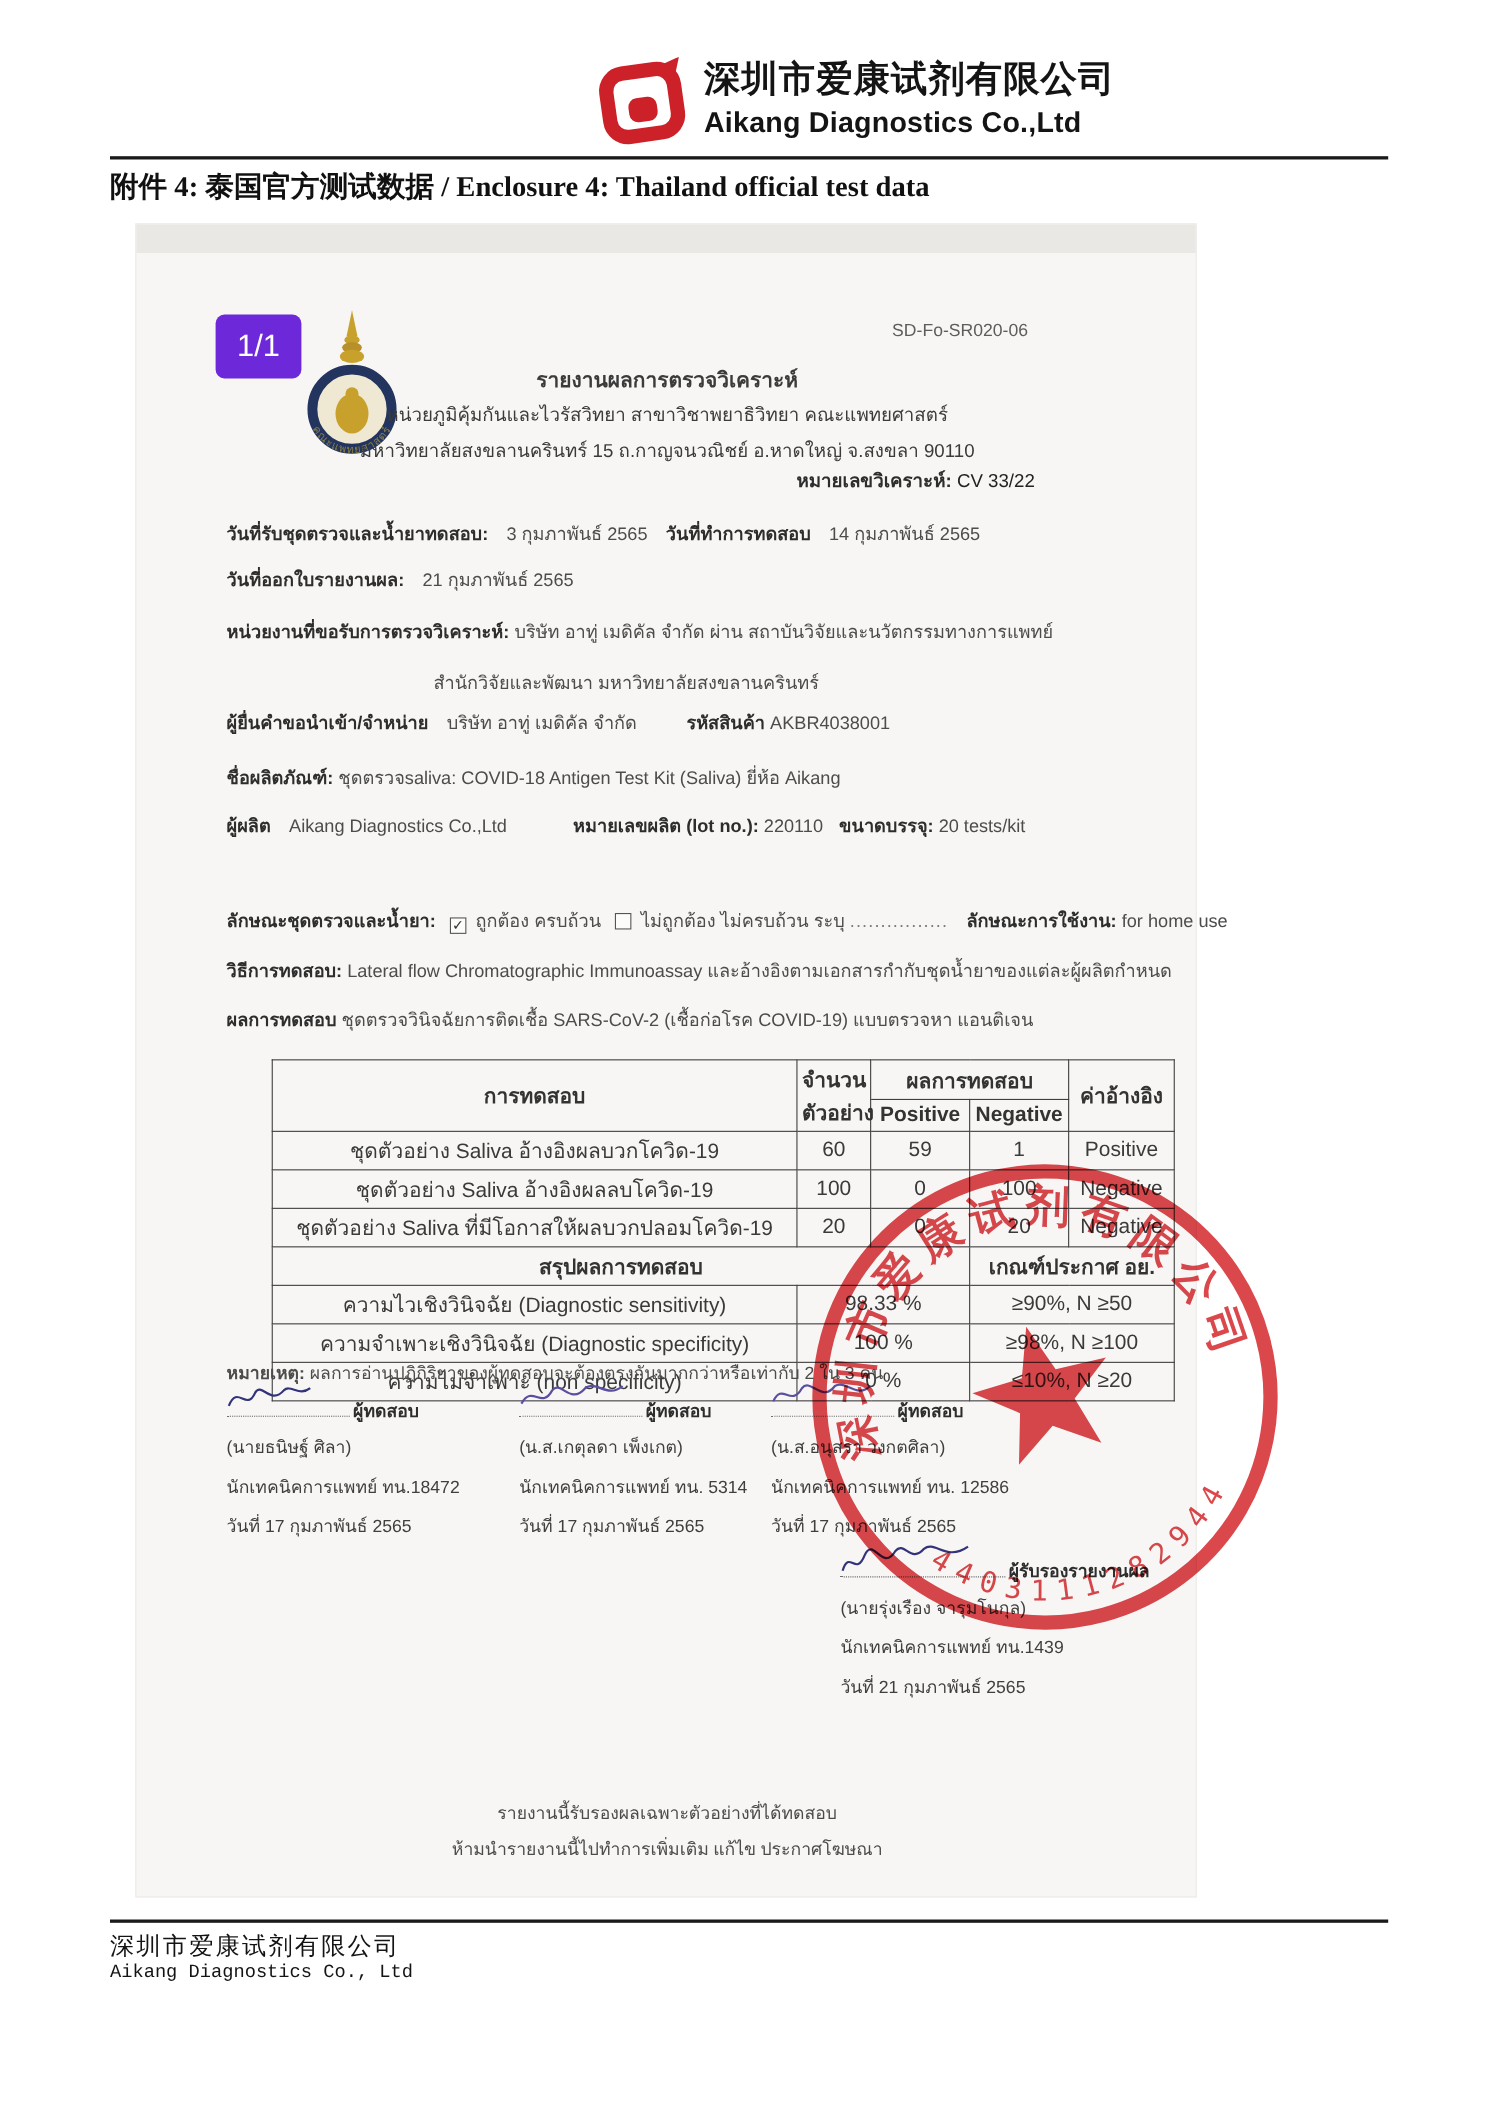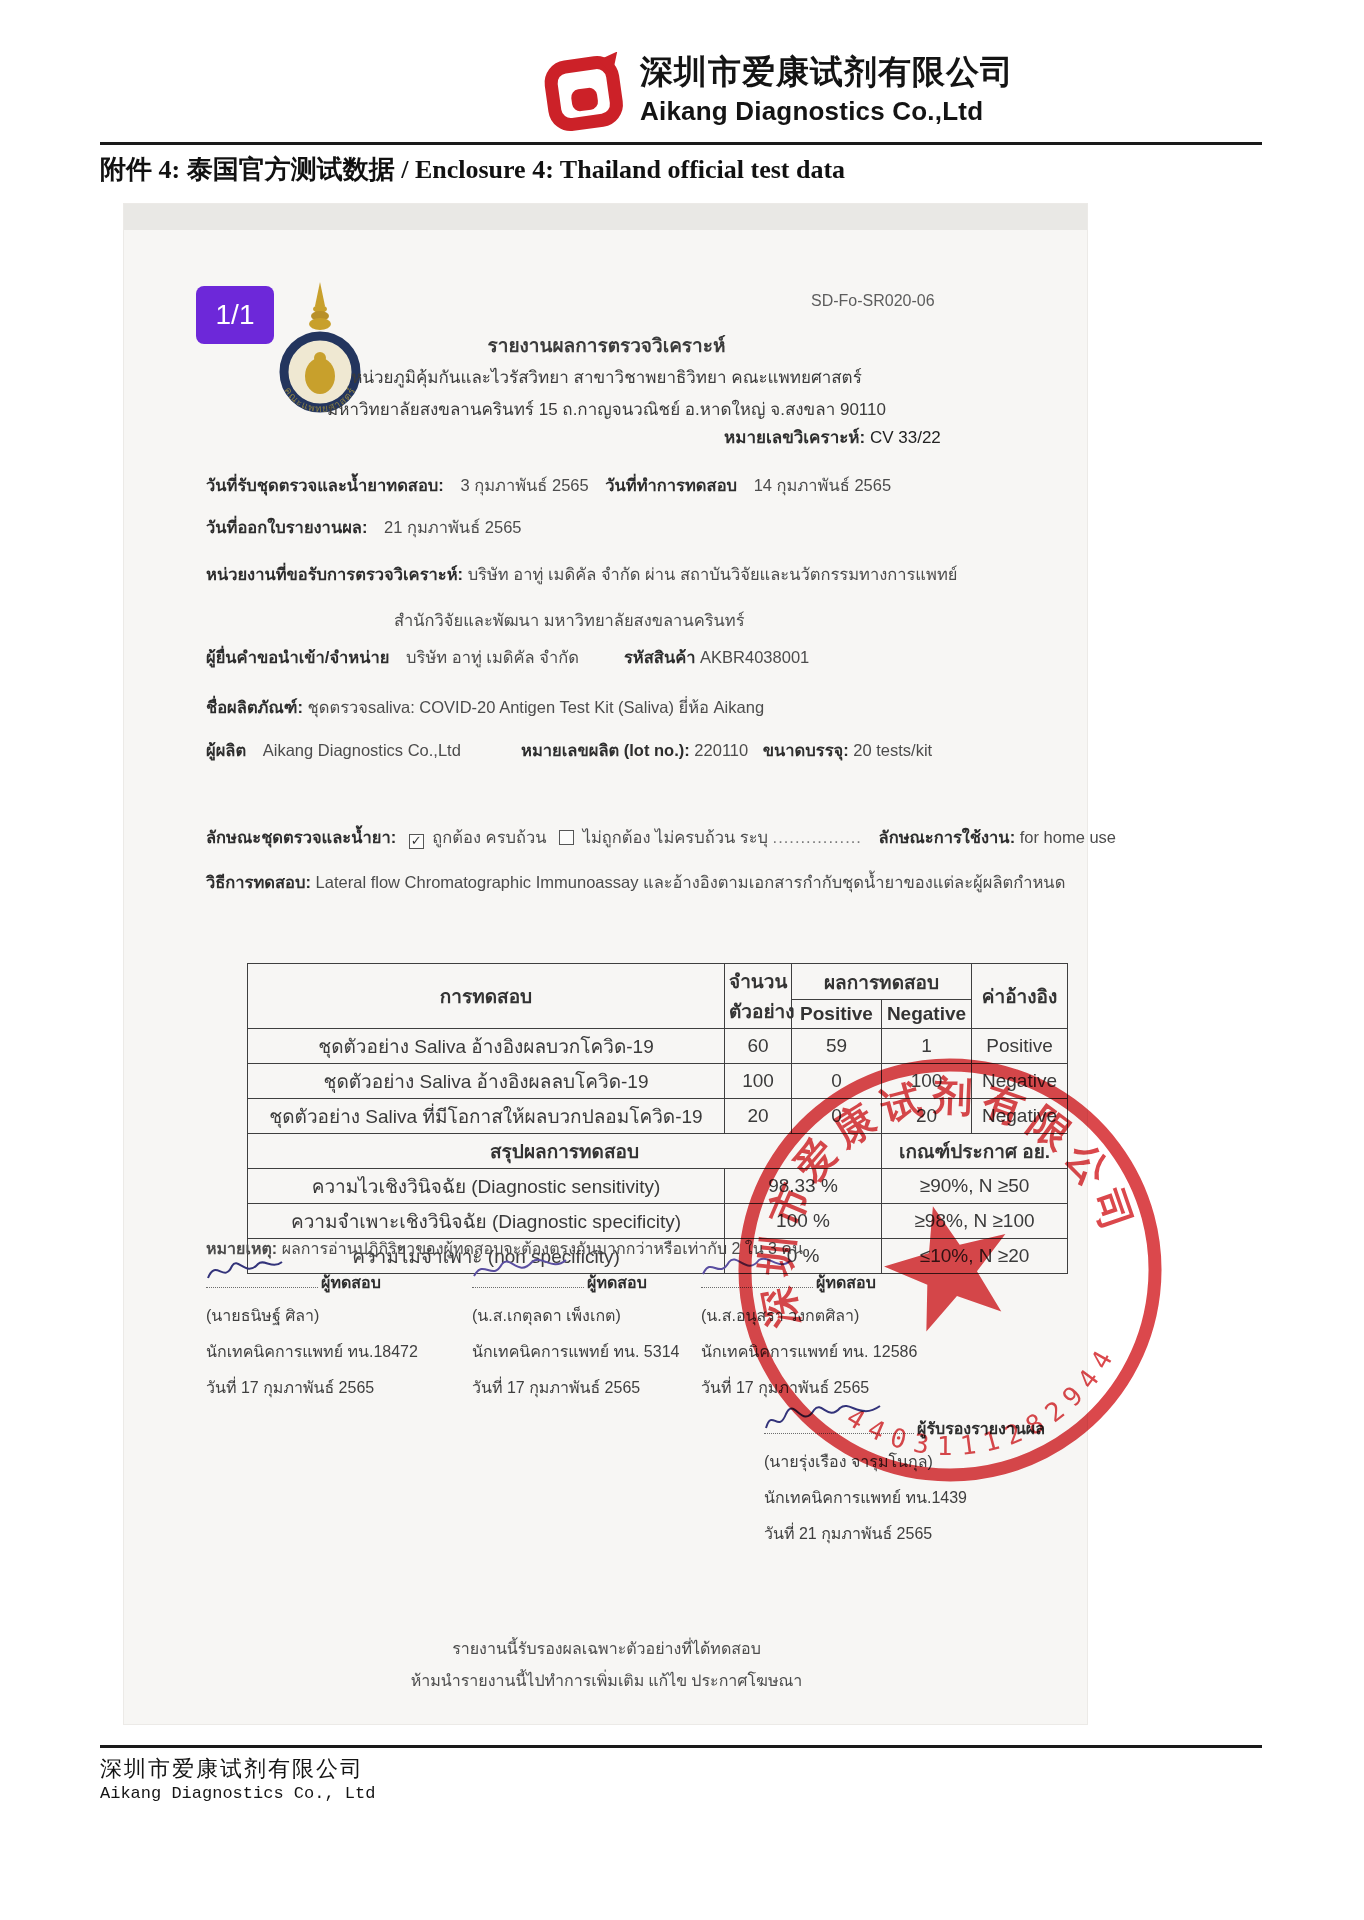--- a/index.html
+++ b/index.html
@@ -153,21 +153,21 @@
       <b>ผู้ยื่นคำขอนำเข้า/จำหน่าย</b><span class="gap"></span>
       <span>บริษัท อาทู่ เมดิคัล จำกัด</span>
       <span class="abs-span" style="left:418px;">
         <b>รหัสสินค้า</b>
         <span>AKBR4038001</span>
       </span>
     </div>
 
     <div class="line l6">
       <b>ชื่อผลิตภัณฑ์:</b>
-      <span>ชุดตรวจsaliva: COVID-20 Antigen Test Kit (Saliva) ยี่ห้อ Aikang</span>
+      <span>ชุดตรวจsaliva: COVID-18 Antigen Test Kit (Saliva) ยี่ห้อ Aikang</span>
     </div>
 
     <div class="line l7">
       <b>ผู้ผลิต</b><span class="gap"></span>
       <span>Aikang Diagnostics Co.,Ltd</span>
       <span class="abs-span" style="left:315px;">
         <b>หมายเลขผลิต (lot no.):</b>
         <span>220110</span>
         <b style="margin-left:10px;">ขนาดบรรจุ:</b>
         <span>20 tests/kit</span>
@@ -184,20 +184,24 @@
       <span class="dots">................</span><span class="gap"></span>
       <b>ลักษณะการใช้งาน:</b>
       <span>for home use</span>
     </div>
 
     <div class="line l10">
       <b>วิธีการทดสอบ:</b>
       <span>Lateral flow Chromatographic Immunoassay และอ้างอิงตามเอกสารกำกับชุดน้ำยาของแต่ละผู้ผลิตกำหนด</span>
     </div>
 
+    <div class="line l11">
+      <b>ผลการทดสอบ</b>
+      <span>ชุดตรวจวินิจฉัยการติดเชื้อ SARS-CoV-2 (เชื้อก่อโรค COVID-19) แบบตรวจหา แอนติเจน</span>
+    </div>
 
     <table class="results">
       <colgroup>
         <col style="width:477px">
           <col style="width:67px">
           <col style="width:90px">
           <col style="width:90px">
           <col style="width:96px">
       </colgroup>
       <tbody>

